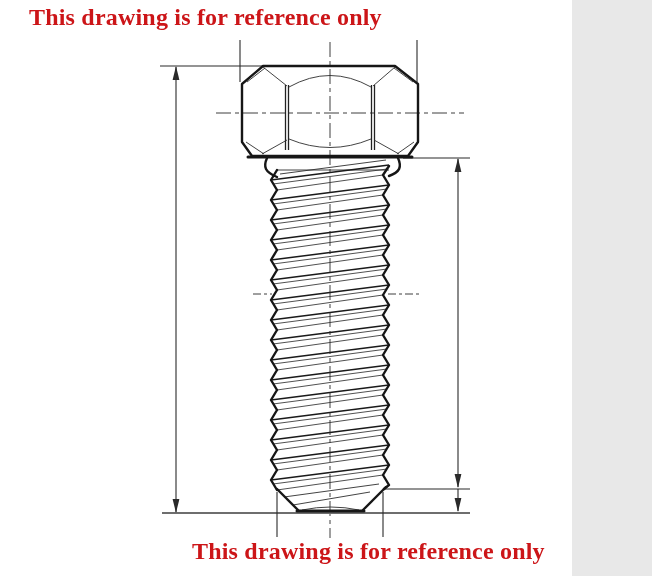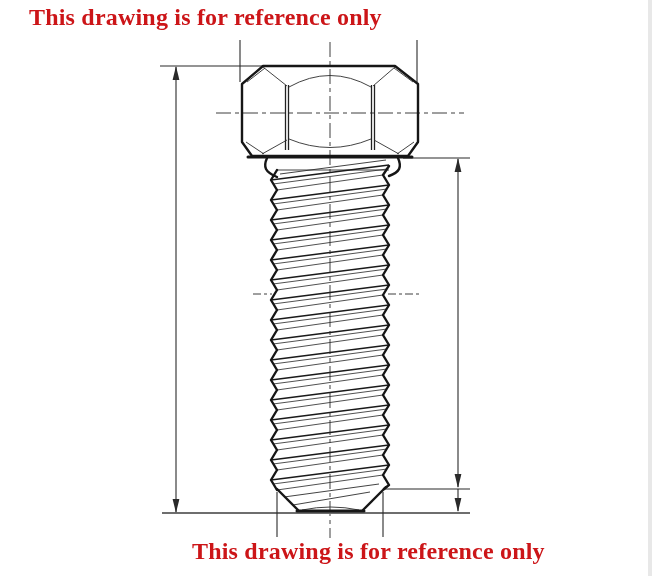--- a/index.html
+++ b/index.html
@@ -1,18 +1,18 @@
 <!DOCTYPE html>
 <html style="--watermark-red: #cc1518; --outline-black: #161616; --dimension-line: #2a2a2a; --centerline: #3f3f3f; --background: #ffffff;"><head>
 <meta charset="utf-8">
 <style>
   html,body{margin:0;padding:0;background:#e8e8e8;}
   .stage{
     position:relative;
-    width:648px;height:576px;
+    width:572px;height:576px;
     background:var(--background,#fff);
     overflow:hidden;
     font-family:"Liberation Serif","DejaVu Serif",serif;
   }
   .stage svg{position:absolute;left:0;top:0;}
 
   
   .bold{stroke:var(--outline-black,#161616);stroke-width:2.4;fill:none;stroke-linejoin:round;stroke-linecap:round;}
   .bolder{stroke:var(--outline-black,#161616);stroke-width:3;fill:none;stroke-linecap:round;}
   .med{stroke:#222;stroke-width:1.3;fill:none;}

